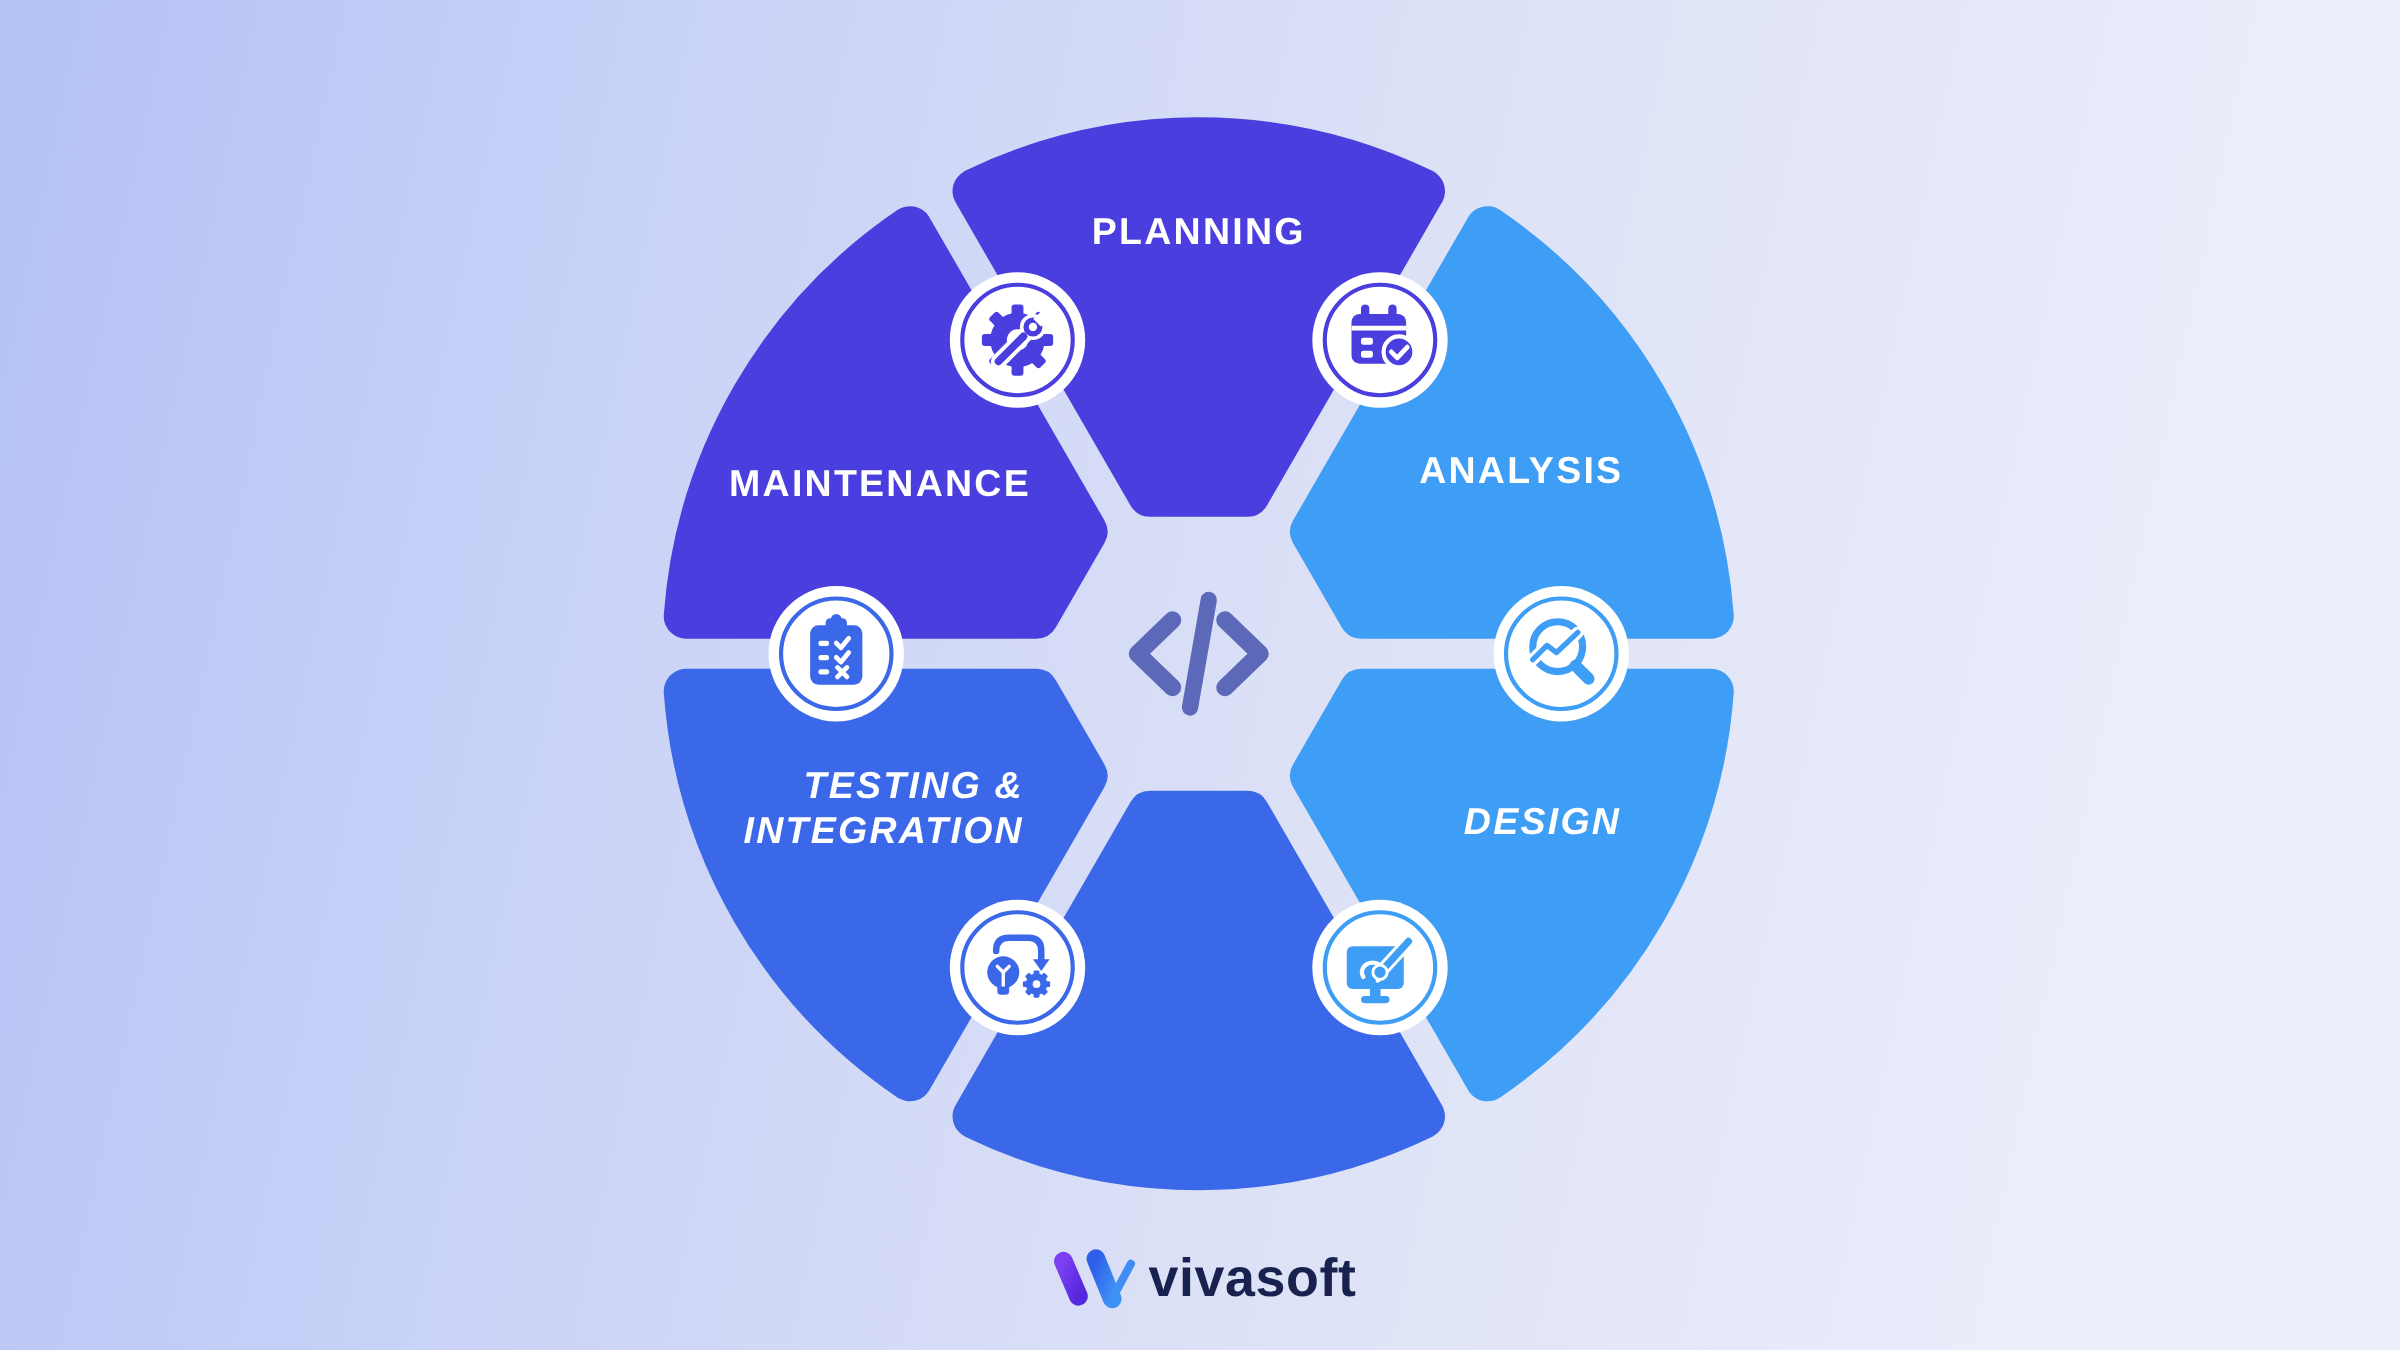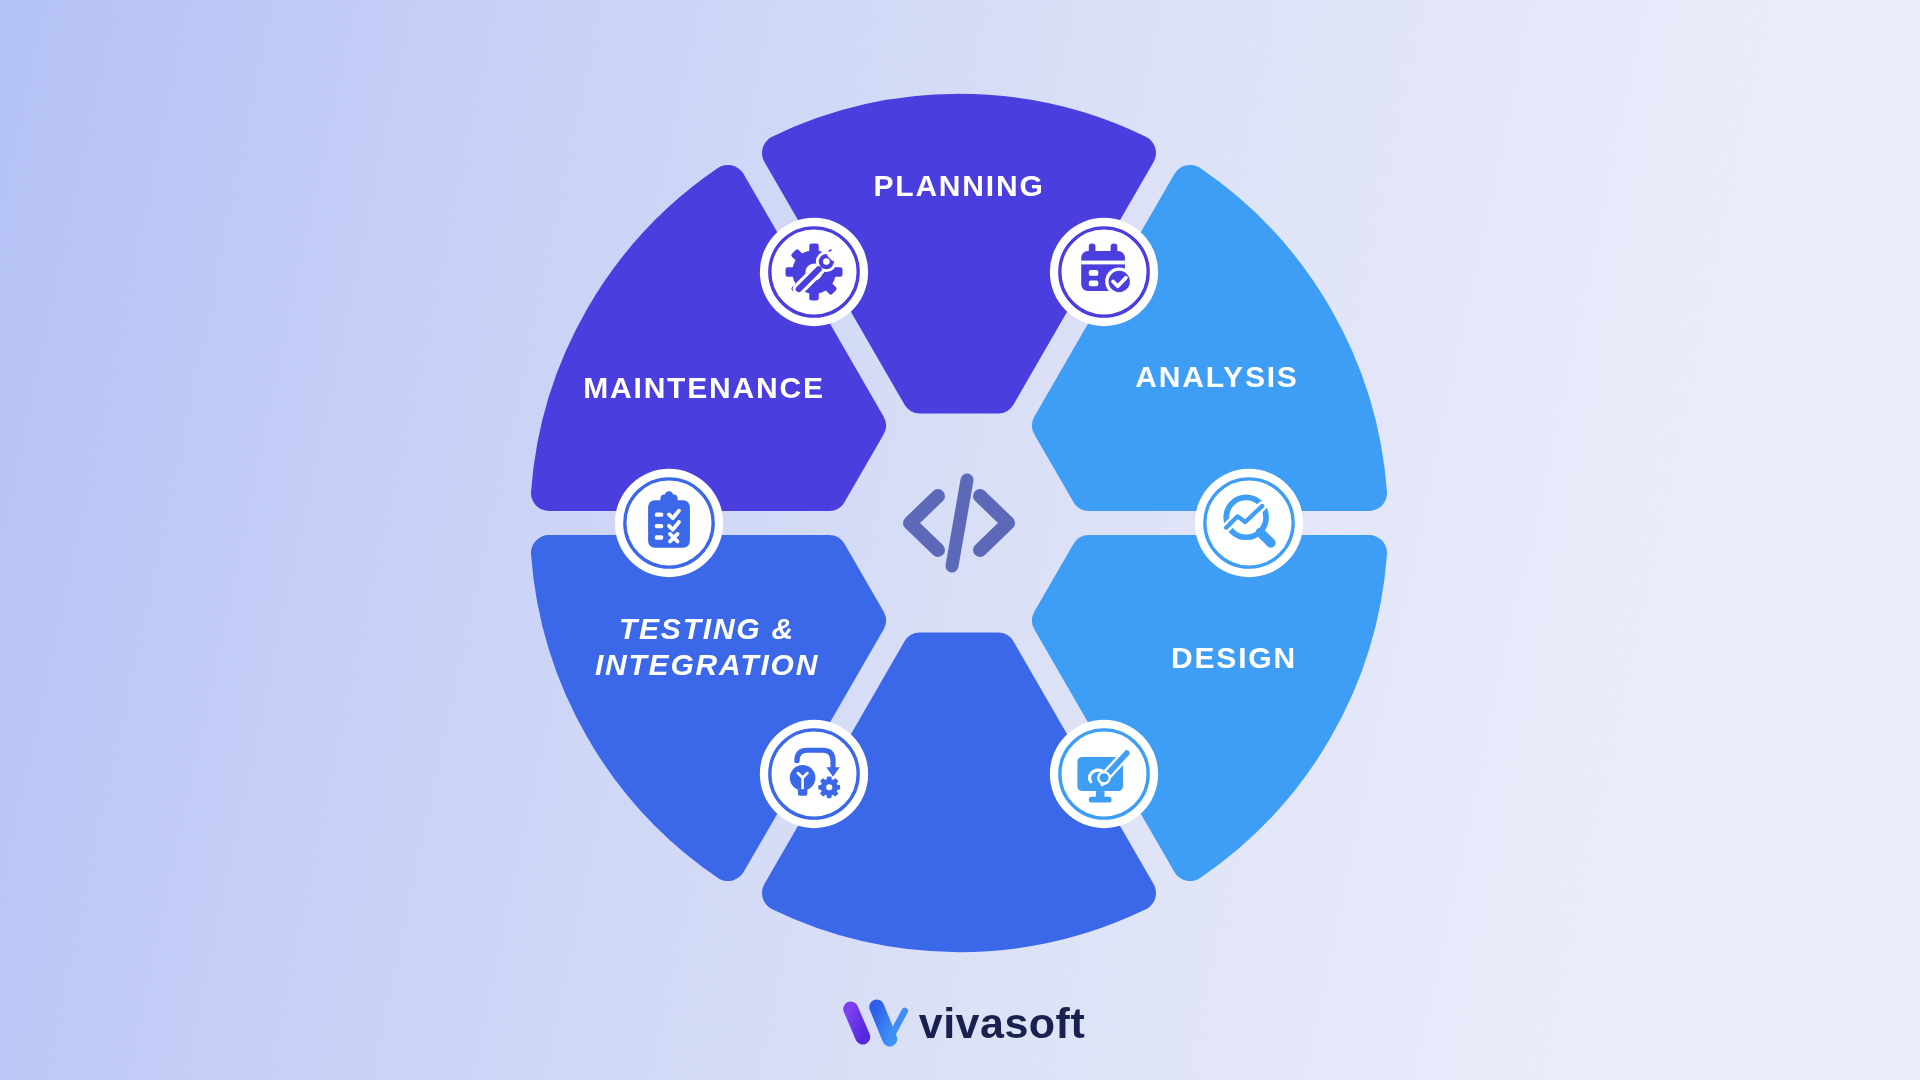--- a/index.html
+++ b/index.html
@@ -7,21 +7,21 @@
     width:1920px;height:1080px;overflow:hidden;position:relative;
     font-family:"Liberation Sans", sans-serif;
     background:linear-gradient(102deg,#b4c1f5 0%,#c9d2f7 26%,#dce1f6 55%,#eceefb 88%);
   }
   .stage{position:absolute;inset:0;}
   .petals-svg{position:absolute;left:489px;top:53px;width:940px;height:940px;}
   .petal{stroke-width:36;stroke-linejoin:round;fill:currentColor;stroke:currentColor;}
   .petal-label{
     position:absolute;transform:translate(-50%,-50%);
     color:#ffffff;font-weight:700;font-size:30px;letter-spacing:1.8px;
-    text-align:center;white-space:pre-line;line-height:36px;
+    text-align:right;white-space:pre-line;line-height:36px;
   }
   .icon-node{
     position:absolute;width:114px;height:114px;transform:translate(-50%,-50%);
   }
   .icon-node svg{width:114px;height:114px;display:block;}
   .center-code{position:absolute;left:894px;top:468px;width:130px;height:110px;}
   .center-code svg{width:130px;height:110px;display:block;}
   .logo-row{
     position:absolute;left:50%;top:998px;transform:translateX(-50%);
     display:flex;align-items:center;gap:4px;
@@ -38,21 +38,21 @@
     <path class="petal" d="M -39,-127.6 L -179,-370.1 A 411 411 0 0 1 179,-370.1 L 39,-127.6 Z" style="color: rgb(75, 62, 222);"></path>
     <path class="petal" d="M -39,-127.6 L -179,-370.1 A 411 411 0 0 1 179,-370.1 L 39,-127.6 Z" transform="rotate(60)" style="color: rgb(62, 157, 244);"></path>
     <path class="petal" d="M -39,-127.6 L -179,-370.1 A 411 411 0 0 1 179,-370.1 L 39,-127.6 Z" transform="rotate(120)" style="color: rgb(62, 157, 244);"></path>
     <path class="petal" d="M -39,-127.6 L -179,-370.1 A 411 411 0 0 1 179,-370.1 L 39,-127.6 Z" transform="rotate(180)" style="color: rgb(59, 103, 233);"></path>
     <path class="petal" d="M -39,-127.6 L -179,-370.1 A 411 411 0 0 1 179,-370.1 L 39,-127.6 Z" transform="rotate(240)" style="color: rgb(59, 103, 233);"></path>
     <path class="petal" d="M -39,-127.6 L -179,-370.1 A 411 411 0 0 1 179,-370.1 L 39,-127.6 Z" transform="rotate(300)" style="color: rgb(75, 62, 222);"></path>
   </svg>
 
   <div class="petal-label" style="left:959px;top:186px;">PLANNING</div>
   <div class="petal-label" style="left:1217px;top:377px;">ANALYSIS</div>
-  <div class="petal-label" style="left:1234px;top:658px;">DESIGN</div>
+  <div class="petal-label" style="left:1234px;top:658px;font-style:italic;">DESIGN</div>
   <div class="petal-label" style="left:707px;top:647px;font-style:italic;">TESTING &amp;
 INTEGRATION</div>
   <div class="petal-label" style="left:704px;top:388px;">MAINTENANCE</div>
 
   <div class="icon-node" style="left: 814px; top: 272px; color: rgb(75, 62, 222);">
     <svg viewBox="0 0 120 120">
       <circle cx="60" cy="60" r="57" fill="#ffffff"></circle>
       <circle cx="60" cy="60" r="46.5" fill="none" stroke="currentColor" stroke-width="3.5"></circle>
       <g fill="currentColor">
         <rect x="55" y="30" width="10" height="12" rx="2.5"></rect>

